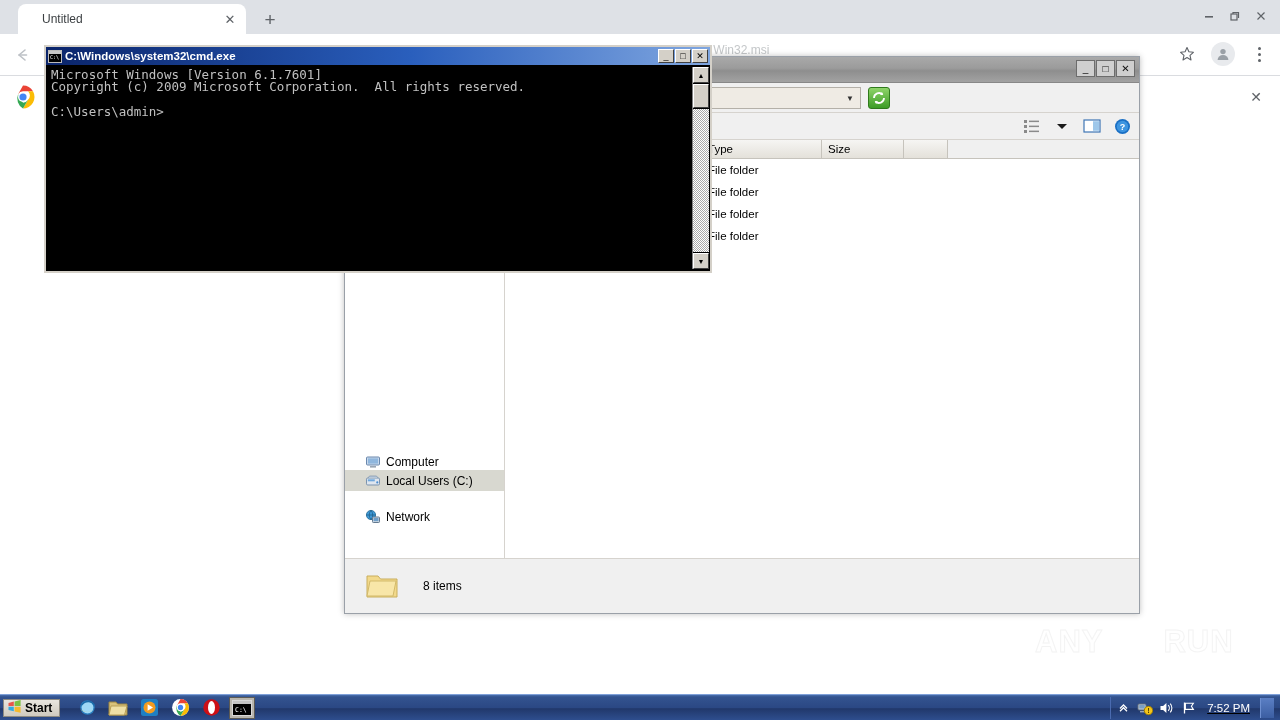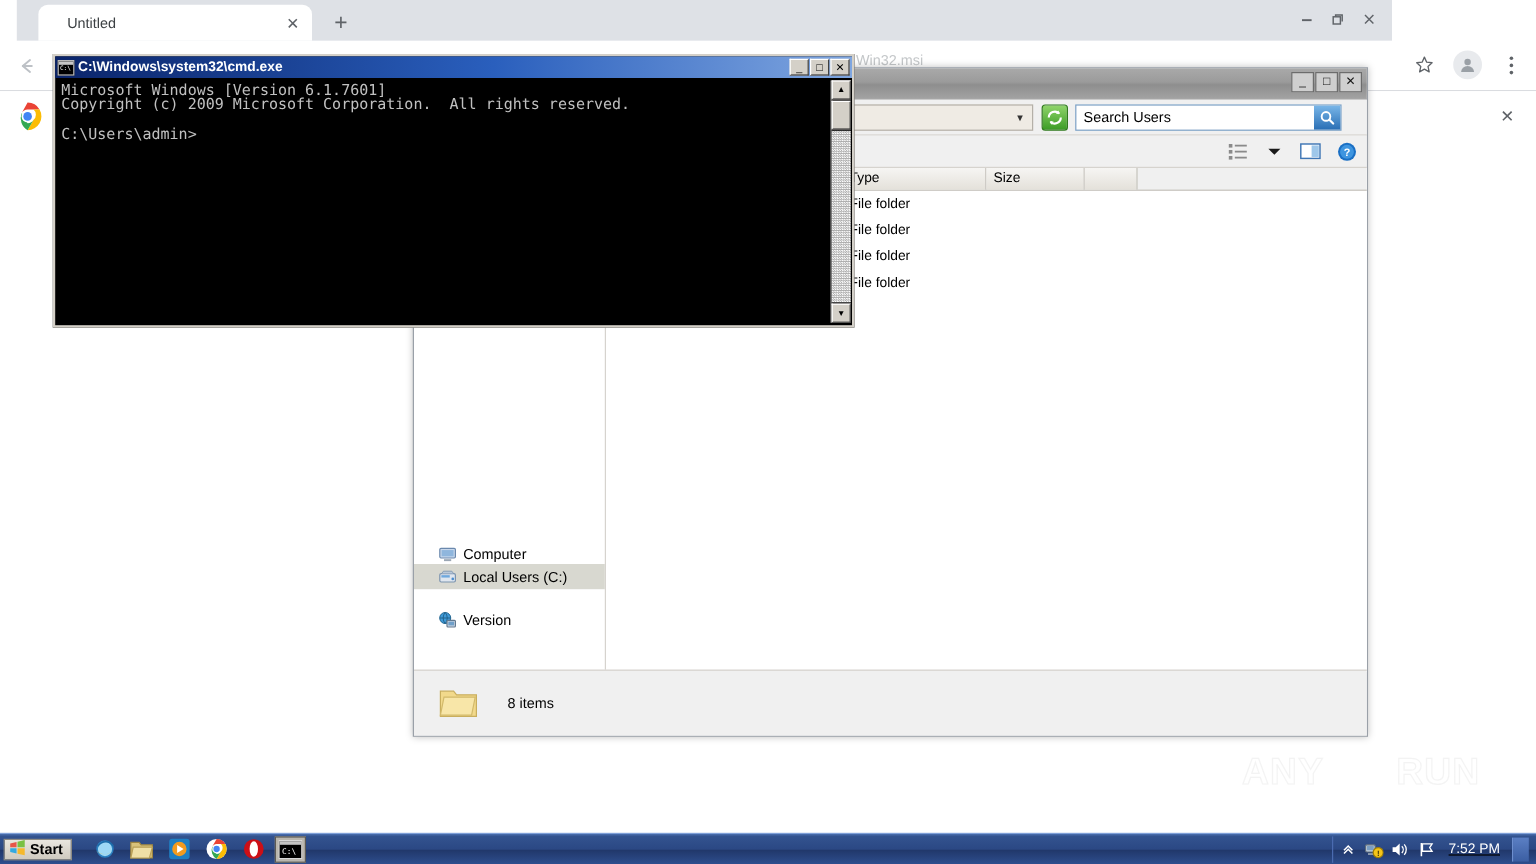--- a/index.html
+++ b/index.html
@@ -10,21 +10,21 @@
     background: #ffffff;
   }
   #screen { position: relative; width: 1280px; height: 720px; background: #ffffff; }
 
   
   #chrome-window {
     position: absolute; left: 0; top: 0; width: 1280px; height: 686px;
     background: #ffffff;
   }
   .chrome-tabstrip {
-    position: absolute; left: 14px; top: 0; width: 1146px; height: 34px;
+    position: absolute; left: 0; top: 0; width: 1280px; height: 34px;
     background: #dee1e6;
   }
   .chrome-tab {
     position: absolute; left: 18px; top: 4px; width: 228px; height: 30px;
     background: #ffffff; border-radius: 8px 8px 0 0;
     display: flex; align-items: center;
   }
   .chrome-tab-title {
     margin-left: 24px; font-size: 12px; color: #3c4043;
     white-space: nowrap; overflow: hidden; text-overflow: ellipsis;
@@ -399,29 +399,20 @@
     <div class="exp-addressbar">
       <div class="exp-addr-field">
         <span class="exp-addr-caret">▼</span>
       </div>
       <div class="exp-refresh">
         <svg width="16" height="16" viewBox="0 0 16 16">
             <path d="M3 8 a5 5 0 0 1 8.6-3.4 M13 8 a5 5 0 0 1-8.6 3.4" fill="none" stroke="#ffffff" stroke-width="1.8"></path>
             <path d="M11 2 l1.2 3 -3.2 -.3 Z" fill="#fff"></path>
             <path d="M5 14 l-1.2 -3 3.2 .3 Z" fill="#fff"></path>
           </svg>
-      </div>
-      <div class="exp-search">
-        <span class="exp-search-text">Search Users</span>
-        <span class="exp-search-btn">
-          <svg width="14" height="14" viewBox="0 0 14 14">
-              <circle cx="6" cy="6" r="3.6" fill="none" stroke="#fff" stroke-width="1.6"></circle>
-              <path d="M8.8 8.8 L12 12" stroke="#fff" stroke-width="1.8" stroke-linecap="round"></path>
-            </svg>
-        </span>
       </div>
     </div>
 
     <div class="exp-toolbar">
       <div class="exp-tb-right">
         <div class="exp-tb-icon">
           <svg width="18" height="16" viewBox="0 0 18 16">
               <rect x="1" y="2" width="3" height="3" fill="#8a8a8a"></rect>
               <rect x="6" y="2.6" width="10" height="1.5" fill="#8a8a8a"></rect>
               <rect x="1" y="7" width="3" height="3" fill="#8a8a8a"></rect>
@@ -477,21 +468,21 @@
         </div>
         <div class="nav-item" style="position:absolute;left:0;top:367px;width:100%;">
           <span class="nav-ico">
             <svg width="16" height="16" viewBox="0 0 16 16">
                 <circle cx="6" cy="6" r="4.6" fill="#3f9ad8" stroke="#20648f" stroke-width=".8"></circle>
                 <path d="M1.6 6 H10.4 M6 1.4 a7 7 0 0 1 0 9.2 a7 7 0 0 1 0 -9.2" fill="none" stroke="#1d5a82" stroke-width=".7"></path>
                 <rect x="7.5" y="8" width="7" height="5.5" rx=".8" fill="#cfd9e4" stroke="#63798f"></rect>
                 <rect x="8.6" y="9" width="4.8" height="3.2" fill="#6f9fc9"></rect>
               </svg>
           </span>
-          <span>Version</span>
+          <span>Network</span>
         </div>
       </div>
 
       <div class="exp-filelist">
         <div class="exp-colheaders">
             <div class="exp-col" style="width: 77px;"></div>
             <div class="exp-col" style="width: 120px;">Date modified</div>
             <div class="exp-col" style="width: 120px;">Type</div>
             <div class="exp-col" style="width: 82px;">Size</div>
             <div class="exp-col" style="width: 44px;"></div>

